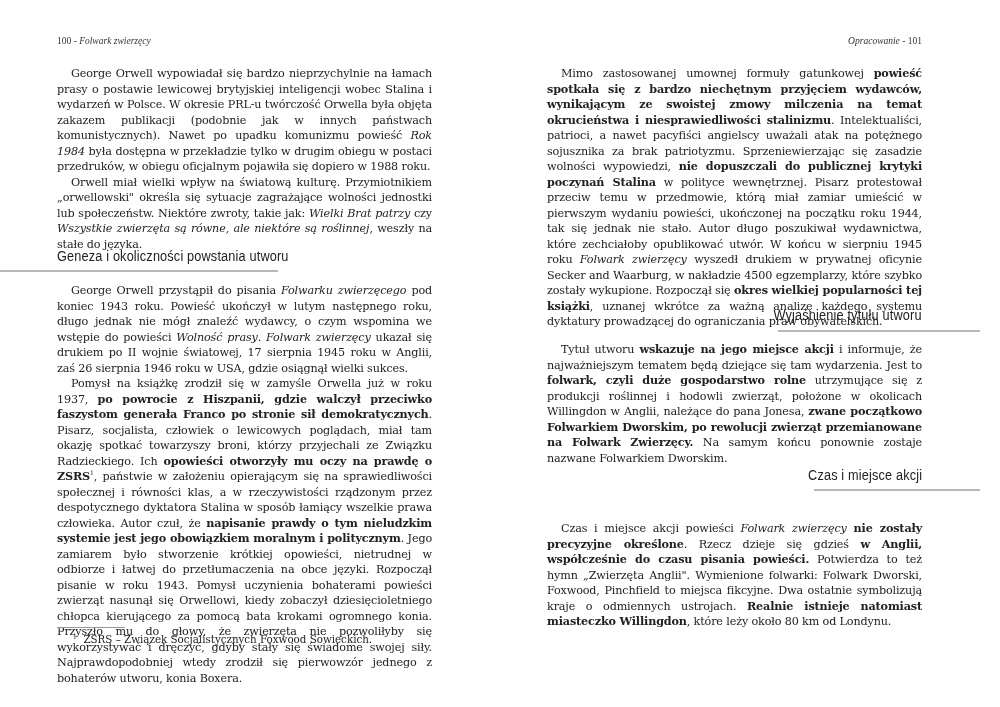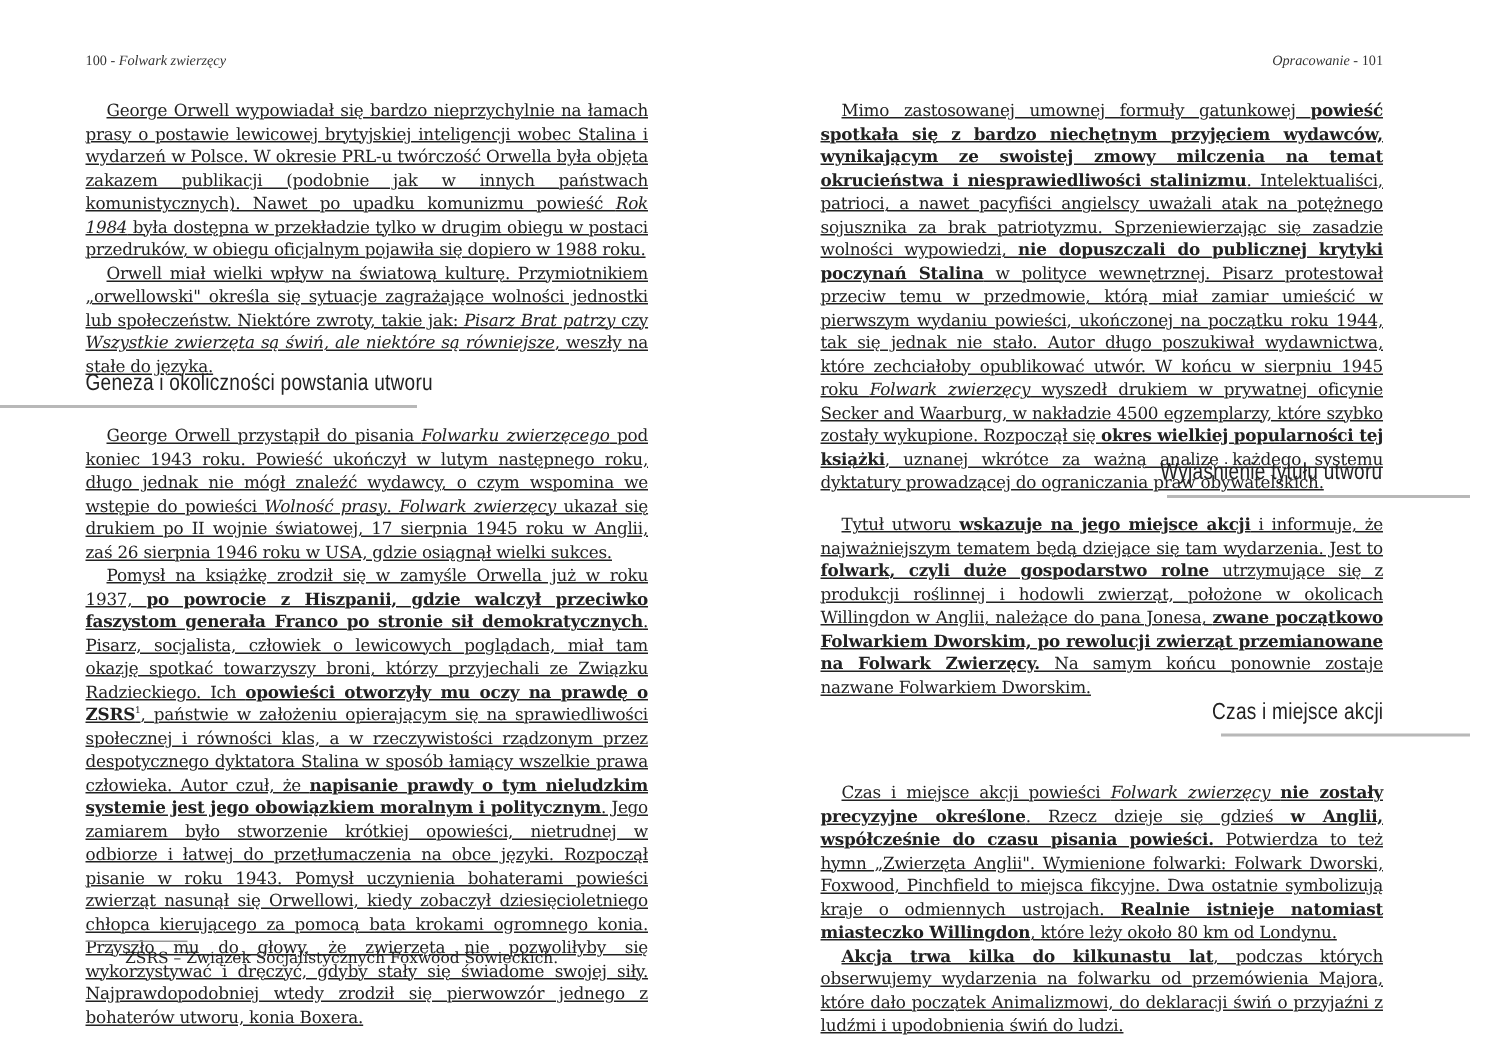--- a/index.html
+++ b/index.html
@@ -5,21 +5,21 @@
   html, body { margin:0; padding:0; }
   body { width:1000px; height:707px; background:#ffffff; position:relative; overflow:hidden;
          font-family:"DejaVu Serif", "Liberation Serif", serif; color:#222; }
   .page { position:absolute; top:0; height:555px; }
   .left { left:0; width:500px; }
   .right { left:480px; width:500px; }
   .running-head { position:absolute; top:36px; font-size:9.5px; color:#333; font-family:"Liberation Serif", serif; }
   .running-head i { font-style:italic; }
   .left .running-head { left:57px; }
   .right .running-head { right:58px; }
-  .col { position:absolute; font-size:11.2px; line-height:15.5px; text-align:justify; letter-spacing:-0.15px;text-decoration:underline; }
+  .col { position:absolute; font-size:11.2px; line-height:15.5px; text-align:justify; letter-spacing:-0.15px; }
   .left .col { left:57px; width:375px; }
   .right .col { left:67px; width:375px; }
   p { margin:0; text-indent:14px; }
   b { font-weight:bold; }
   i { font-style:italic; }
   .heading { position:absolute; font-family:"Liberation Sans", sans-serif; font-size:15.5px; color:#222;
              transform:scaleX(0.82); letter-spacing:0.2px; white-space:nowrap; }
   .rule { position:absolute; height:1.5px; background:#b8b8b8; }
   .footnote-rule { position:absolute; height:1px; background:#999; }
   .footnote { position:absolute; font-size:10.3px; line-height:14px; }
@@ -28,21 +28,21 @@
 </head>
 <body>
 
 <div class="page left">
   <div class="running-head">
     <span>100</span><span> - </span><i>Folwark zwierzęcy</i>
   </div>
 
   <div class="col" style="top:66px;">
       <p><span>George Orwell wypowiadał się bardzo nieprzychylnie na łamach prasy o postawie lewicowej brytyjskiej inteligencji wobec Stalina i wydarzeń w Polsce. W okresie PRL-u twórczość Orwella była objęta zakazem publikacji (podobnie jak w innych państwach komunistycznych). Nawet po upadku komunizmu powieść </span><i>Rok 1984</i><span> była dostępna w przekładzie tylko w drugim obiegu w postaci przedruków, w obiegu oficjalnym pojawiła się dopiero w 1988 roku.</span></p>
-      <p><span>Orwell miał wielki wpływ na światową kulturę. Przymiotnikiem „orwellowski" określa się sytuacje zagrażające wolności jednostki lub społeczeństw. Niektóre zwroty, takie jak: </span><i>Pisarz Brat patrzy</i><span> czy </span><i>Wszystkie zwierzęta są świń, ale niektóre są równiejsze</i><span>, weszły na stałe do języka.</span></p>
+      <p><span>Orwell miał wielki wpływ na światową kulturę. Przymiotnikiem „orwellowski" określa się sytuacje zagrażające wolności jednostki lub społeczeństw. Niektóre zwroty, takie jak: </span><i>Wielki Brat patrzy</i><span> czy </span><i>Wszystkie zwierzęta są równe, ale niektóre są roślinnej</i><span>, weszły na stałe do języka.</span></p>
     </div>
 
   <div class="heading" style="left:57px; top:247px; transform-origin:left center;">Geneza i okoliczności powstania utworu</div>
   <div class="rule" style="left:0; top:270px; width:278px;"></div>
 
   <div class="col" style="top:283px;">
       <p><span>George Orwell przystąpił do pisania </span><i>Folwarku zwierzęcego</i><span> pod koniec 1943 roku. Powieść ukończył w lutym następnego roku, długo jednak nie mógł znaleźć wydawcy, o czym wspomina we wstępie do powieści </span><i>Wolność prasy</i><span>. </span><i>Folwark zwierzęcy</i><span> ukazał się drukiem po II wojnie światowej, 17 sierpnia 1945 roku w Anglii, zaś 26 sierpnia 1946 roku w USA, gdzie osiągnął wielki sukces.</span></p>
       <p><span>Pomysł na książkę zrodził się w zamyśle Orwella już w roku 1937, </span><b>po powrocie z Hiszpanii, gdzie walczył przeciwko faszystom generała Franco po stronie sił demokratycznych</b><span>. Pisarz, socjalista, człowiek o lewicowych poglądach, miał tam okazję spotkać towarzyszy broni, którzy przyjechali ze Związku Radzieckiego. Ich </span><b>opowieści otworzyły mu oczy na prawdę o ZSRS</b><sup>1</sup><span>, państwie w założeniu opierającym się na sprawiedliwości społecznej i równości klas, a w rzeczywistości rządzonym przez despotycznego dyktatora Stalina w sposób łamiący wszelkie prawa człowieka. Autor czuł, że </span><b>napisanie prawdy o tym nieludzkim systemie jest jego obowiązkiem moralnym i politycznym</b><span>. Jego zamiarem było stworzenie krótkiej opowieści, nietrudnej w odbiorze i łatwej do przetłumaczenia na obce języki. Rozpoczął pisanie w roku 1943. Pomysł uczynienia bohaterami powieści zwierząt nasunął się Orwellowi, kiedy zobaczył dziesięcioletniego chłopca kierującego za pomocą bata krokami ogromnego konia. Przyszło mu do głowy, że zwierzęta nie pozwoliłyby się wykorzystywać i dręczyć, gdyby stały się świadome swojej siły. Najprawdopodobniej wtedy zrodził się pierwowzór jednego z bohaterów utworu, konia Boxera.</span></p>
     </div>
 
@@ -66,15 +66,14 @@
 
   <div class="col" style="top:342px;">
       <p><span>Tytuł utworu </span><b>wskazuje na jego miejsce akcji</b><span> i informuje, że najważniejszym tematem będą dziejące się tam wydarzenia. Jest to </span><b>folwark, czyli duże gospodarstwo rolne</b><span> utrzymujące się z produkcji roślinnej i hodowli zwierząt, położone w okolicach Willingdon w Anglii, należące do pana Jonesa, </span><b>zwane początkowo Folwarkiem Dworskim, po rewolucji zwierząt przemianowane na Folwark Zwierzęcy.</b><span> Na samym końcu ponownie zostaje nazwane Folwarkiem Dworskim.</span></p>
     </div>
 
   <div class="heading" style="right:58px; top:466px; transform-origin:right center;">Czas i miejsce akcji</div>
   <div class="rule" style="left:334px; top:489px; width:166px;"></div>
 
   <div class="col" style="top:501px;margin-top:20px;">
       <p><span>Czas i miejsce akcji powieści </span><i>Folwark zwierzęcy</i><span> </span><b>nie zostały precyzyjne określone</b><span>. Rzecz dzieje się gdzieś </span><b>w Anglii, współcześnie do czasu pisania powieści.</b><span> Potwierdza to też hymn „Zwierzęta Anglii". Wymienione folwarki: Folwark Dworski, Foxwood, Pinchfield to miejsca fikcyjne. Dwa ostatnie symbolizują kraje o odmiennych ustrojach. </span><b>Realnie istnieje natomiast miasteczko Willingdon</b><span>, które leży około 80 km od Londynu.</span></p>
-      <p><b>Akcja trwa kilka do kilkunastu lat</b><span>, podczas których obserwujemy wydarzenia na folwarku od przemówienia Majora, które dało początek Animalizmowi, do deklaracji świń o przyjaźni z ludźmi i upodobnienia świń do ludzi.</span></p>
     </div>
 </div>
 
 </body></html>

